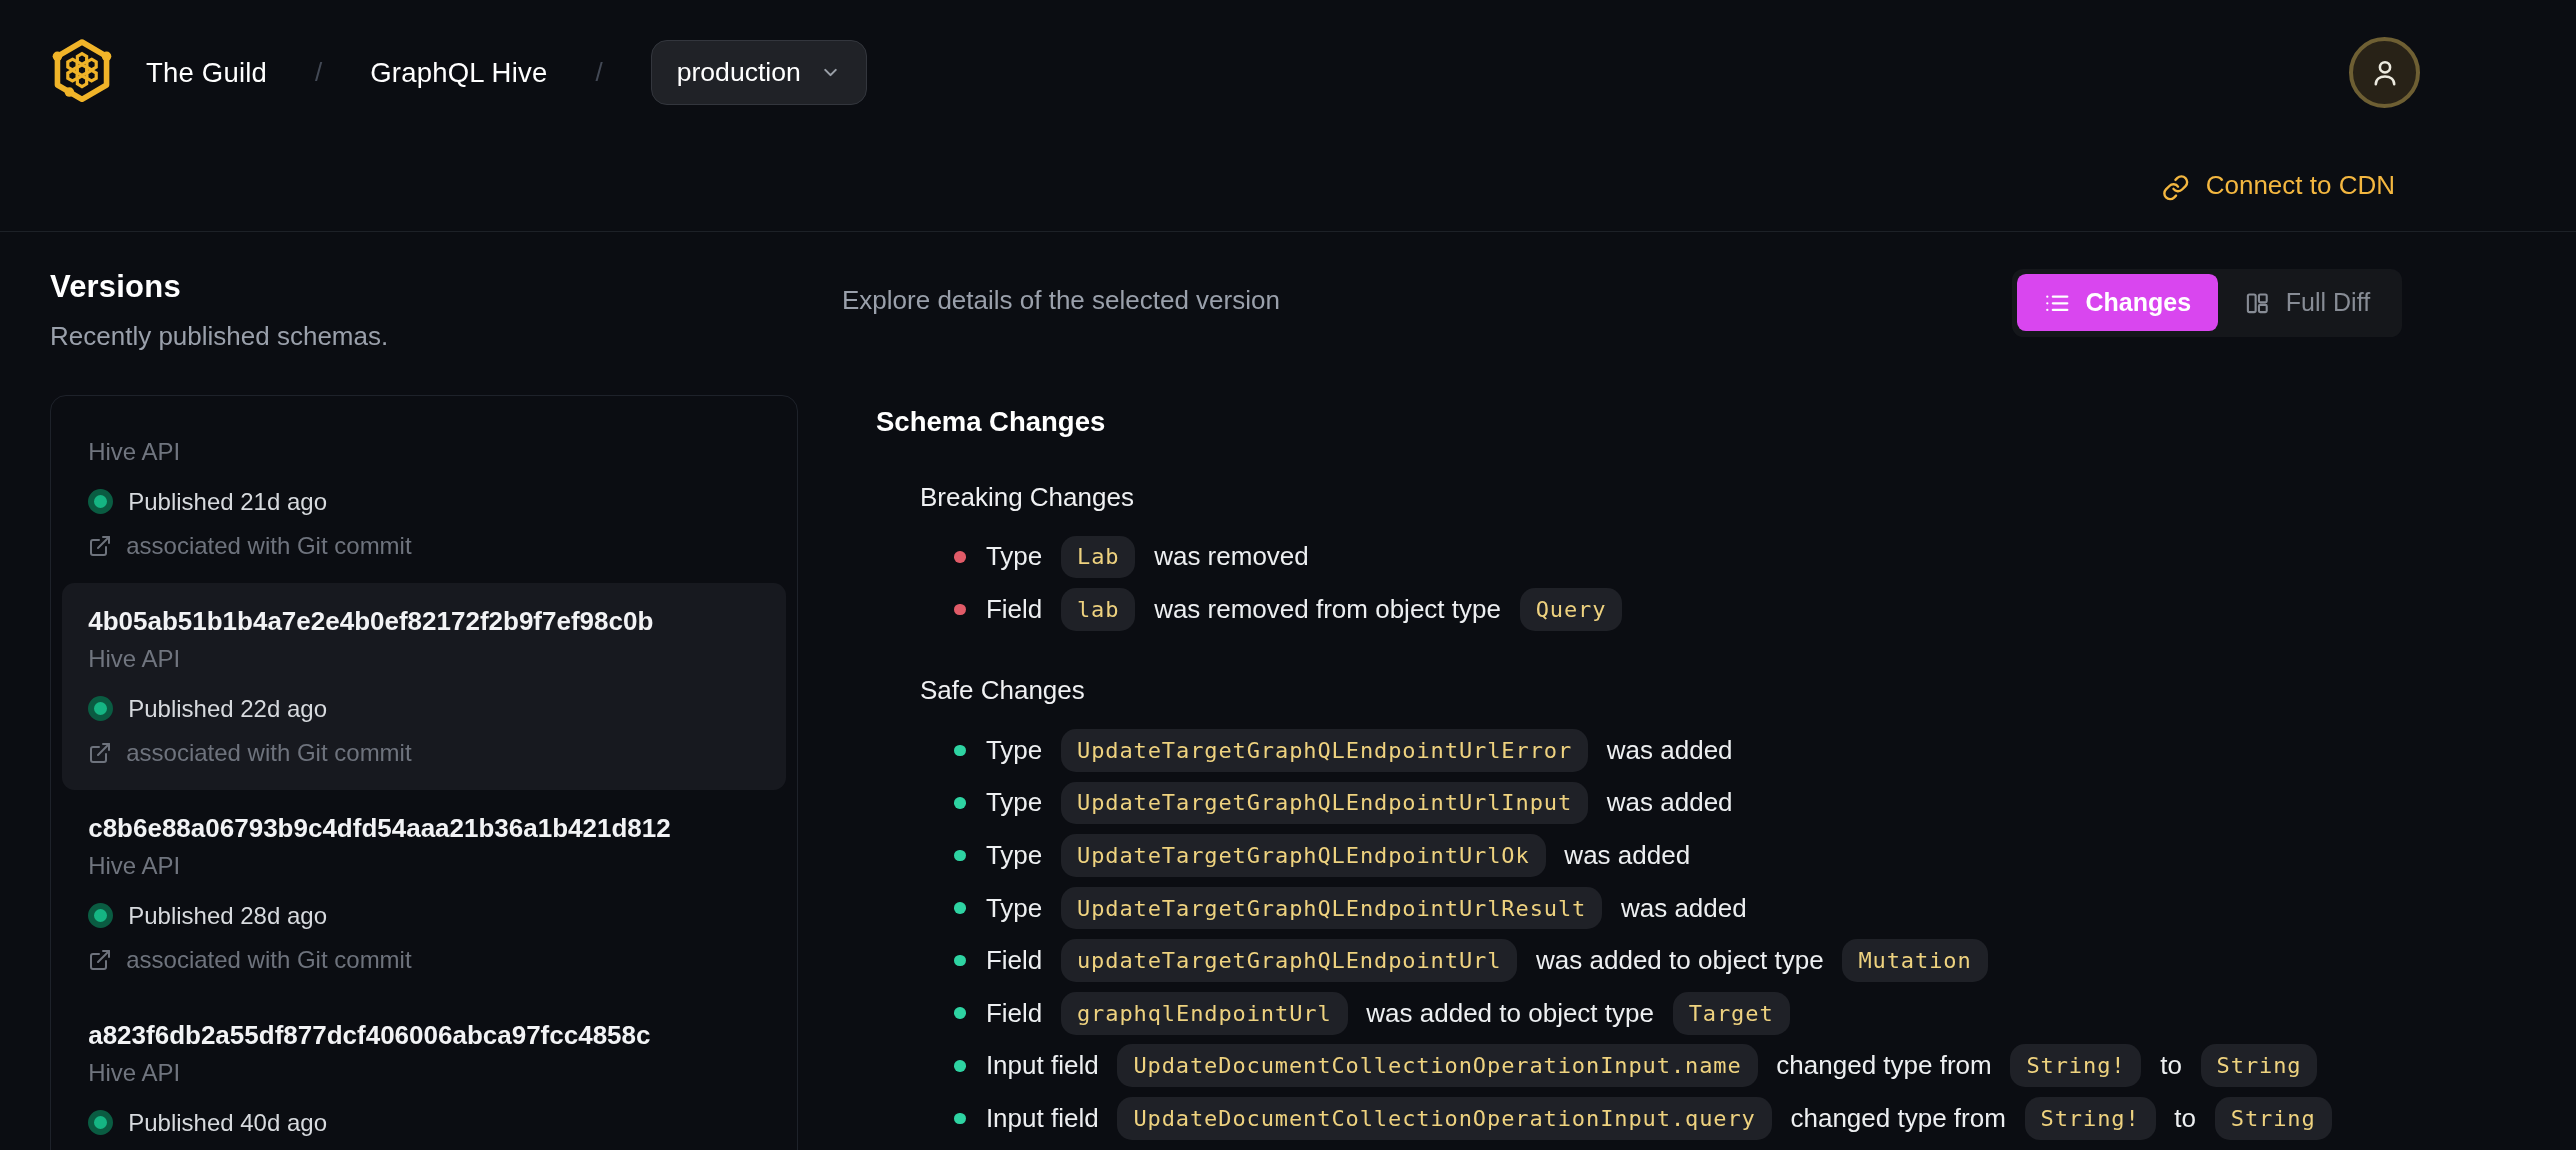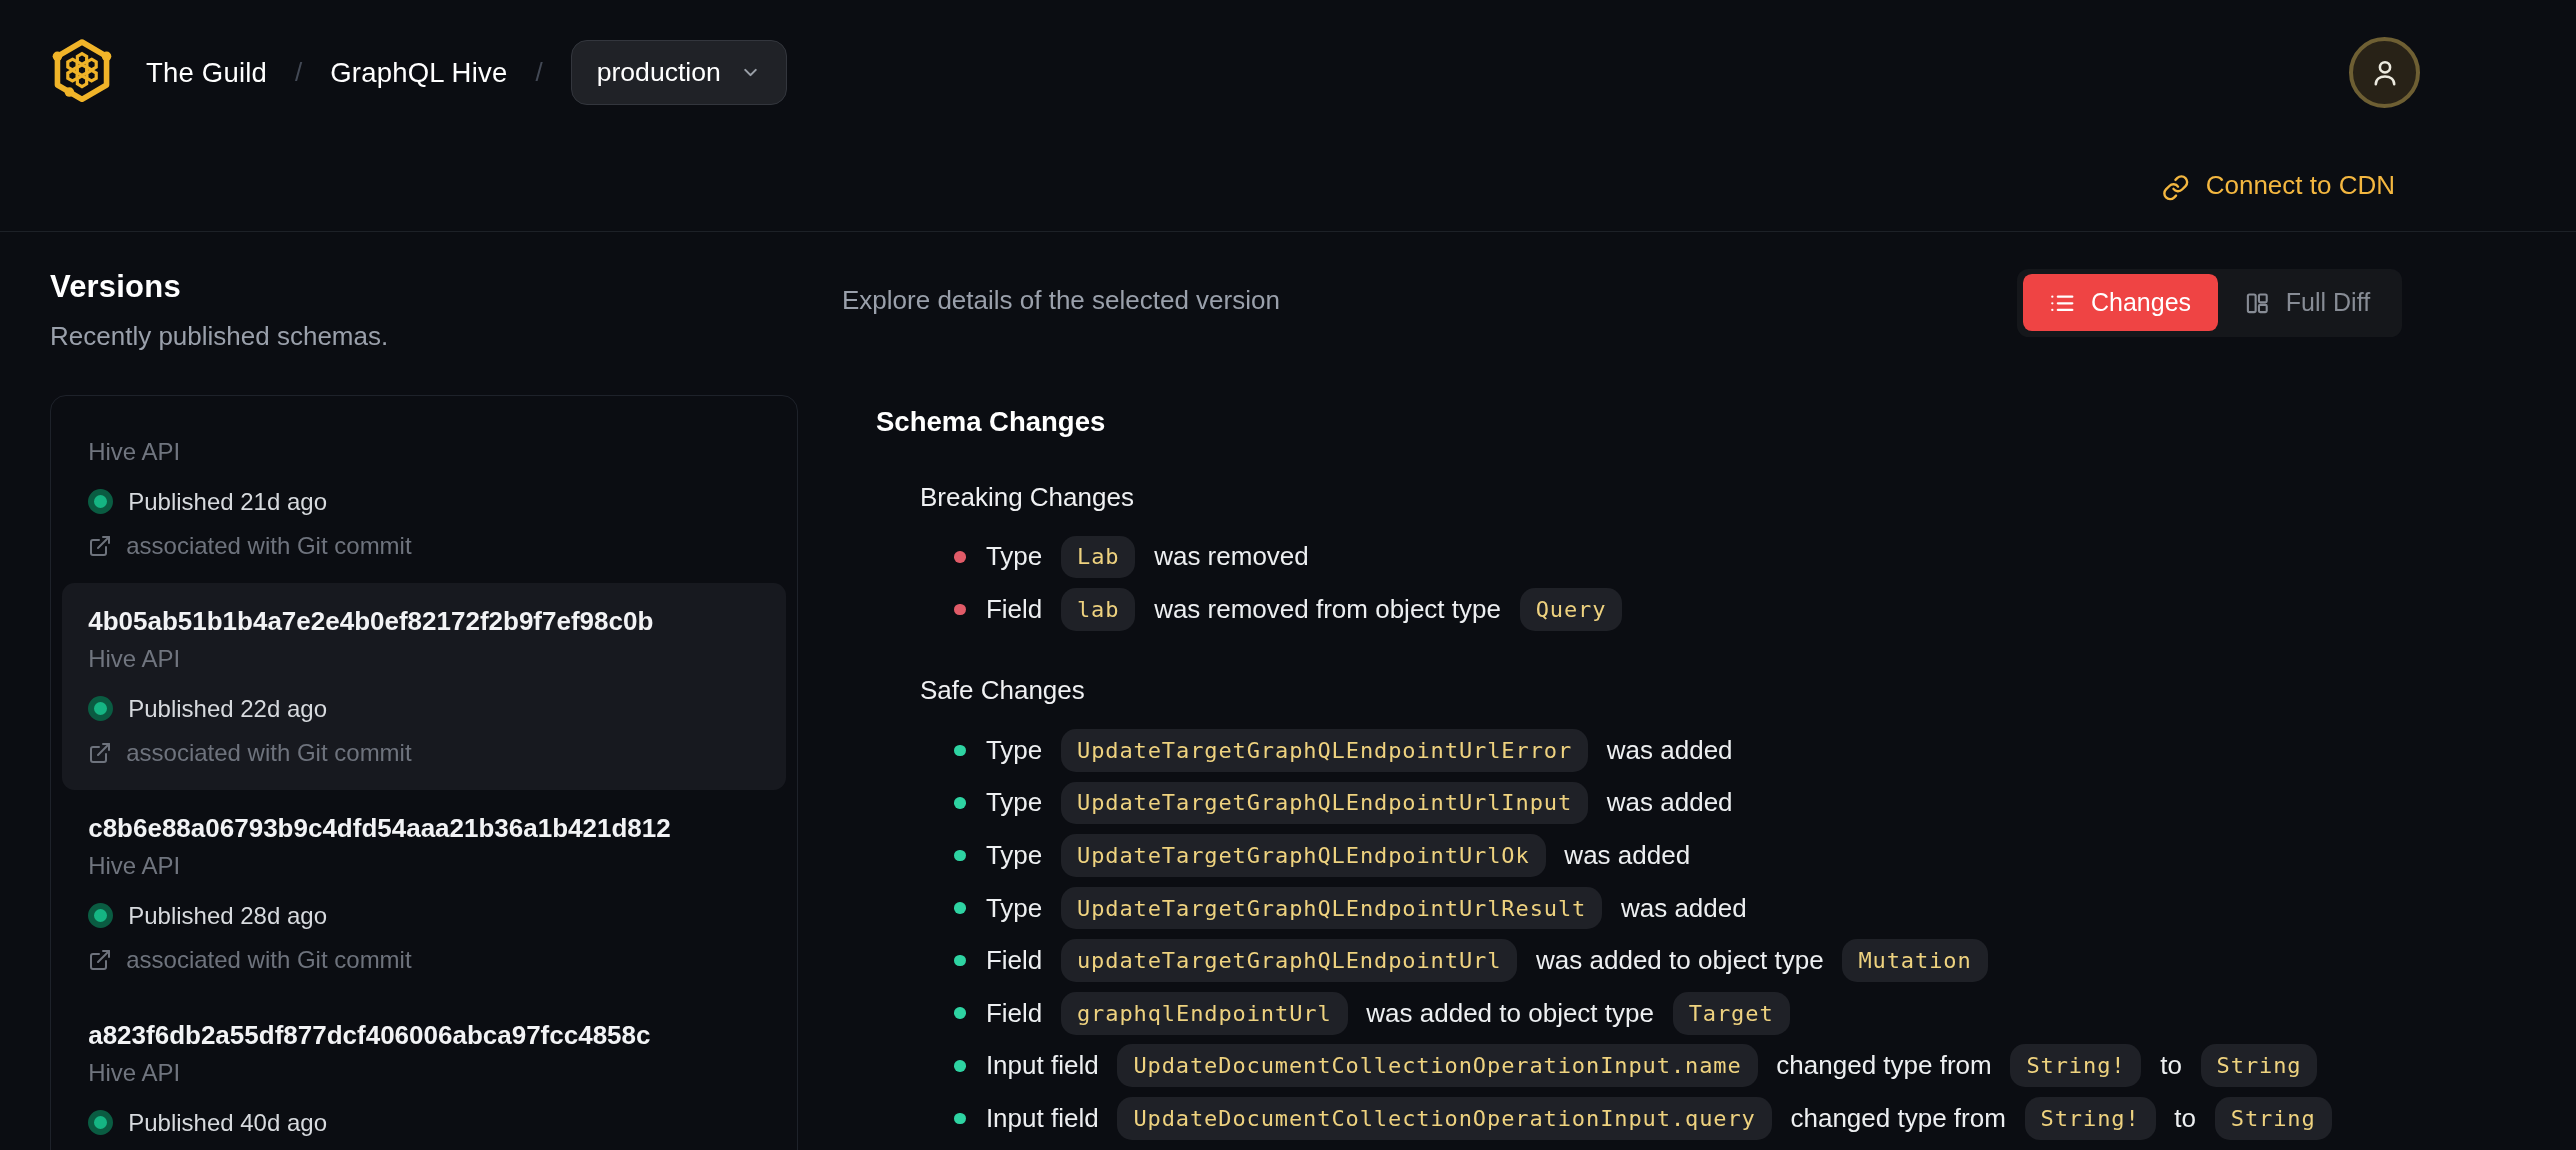--- a/index.html
+++ b/index.html
@@ -12,21 +12,21 @@
   }
   :root{
     --accent:#f5a93b; --link:#f4b740; --badge-text:#eed27f; --badge-bg:#1f2127;
     --bullet-breaking:#e15b68; --bullet-safe:#2ed3a2;
     --muted:#9aa0ab; --muted2:#6e737d; --hairline:#1d2127;
   }
 
   
   header { display:flex; align-items:center; height:145px; padding:0 156px 0 50px; }
   .logo { width:64px; height:69px; flex:none; }
-  .crumbs { display:flex; align-items:center; gap:28px; margin-left:32px; font-size:27.5px; }
+  .crumbs { display:flex; align-items:center; gap:48px; margin-left:32px; font-size:27.5px; }
   .crumb { color:#ffffff; font-weight:500; letter-spacing:0.2px; }
   .crumb-sep { color:#434955; font-size:26px; }
   .target-btn {
     display:flex; align-items:center; gap:19.5px; background:#202227;
     border:1.8px solid #33363d; border-radius:16px; padding:16px 25px;
     font-size:26.6px; color:#fff; cursor:pointer; font-family:inherit;
   }
   .avatar {
     margin-left:auto; width:71px; height:71px; border-radius:50%;
     border:4.4px solid #6e5f33; background:#282217;
@@ -64,21 +64,21 @@
          border:6.2px solid #0a5c42; flex:none; }
   .vgit { display:flex; align-items:center; gap:14px; margin-top:16px;
           font-size:24px; color:var(--muted2); }
 
   
   .details-head { display:flex; justify-content:space-between; align-items:flex-start; }
   .toggle { display:flex; background:#15171b; border-radius:11.5px; padding:5.3px; }
   .toggle-btn { display:flex; align-items:center; gap:15px; padding:14px 26.6px;
                 font-size:25px; color:#878c95; border-radius:8.9px; cursor:pointer;
                 background:transparent; border:none; font-family:inherit; }
-  .toggle-btn.active { background:#ef4444; color:#ffffff; }
+  .toggle-btn.active { background:#d946ef; color:#ffffff;font-weight:bold; }
 
   .schema-section { margin-top:69px; margin-left:34px; }
   .schema-title { font-size:27.5px; font-weight:700; color:#fff; margin:0; }
   .group-title { font-size:26px; font-weight:400; color:#f0f1f3; margin:44px 0 0 44px; }
   ul.changes { list-style:none; margin:23px 0 0 78px; padding:0; }
   li.change { display:flex; align-items:center; margin-bottom:9.8px;
               font-size:26px; color:#edeff1; }
   .bullet { width:11.5px; height:11.5px; border-radius:50%; margin-right:20.4px; flex:none; }
   .code { font-family:"DejaVu Sans Mono", monospace; font-size:22px; color:var(--badge-text);
           background:var(--badge-bg); border-radius:15px; padding:8.9px 16px; margin:0 11.5px;

